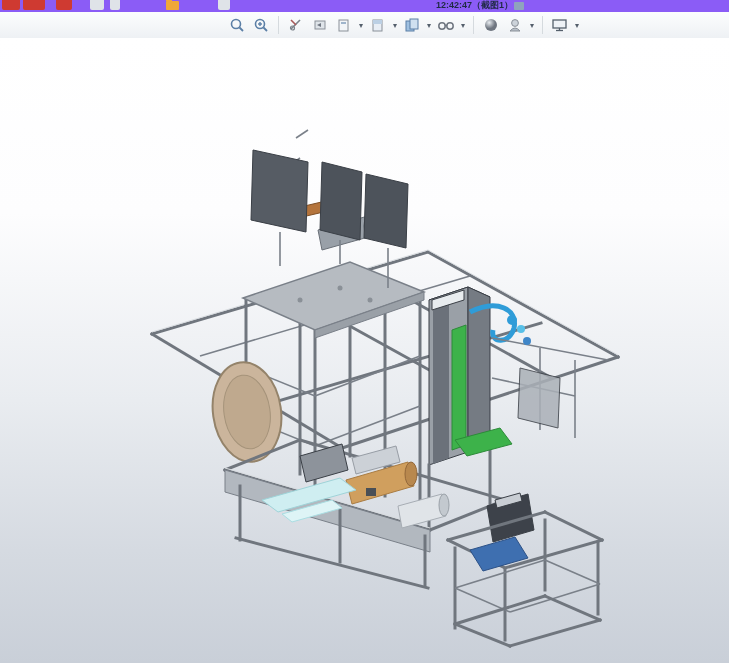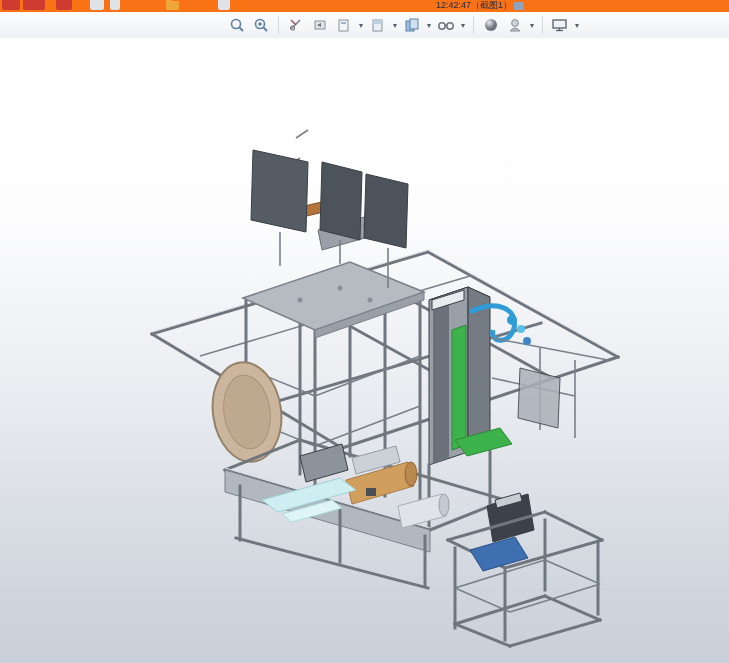--- a/index.html
+++ b/index.html
@@ -1,21 +1,21 @@
 <!DOCTYPE html>
 <html><head>
 <meta charset="utf-8">
 <style>
   html,body{margin:0;padding:0;background:#fff;}
   .screen{position:relative;width:729px;height:663px;overflow:hidden;
           font-family:"Liberation Sans",sans-serif;background:#fff;}
 
   
   .titlebar{position:absolute;top:0;left:0;width:729px;height:12px;
-            background:#f97316;overflow:hidden;}
+            background:#8b5cf6;overflow:hidden;font-weight:bold;}
   .badge{position:absolute;top:-6px;height:16px;border-radius:2px;}
   .badge.red{background:#cf3a31;}
   .badge.gray{background:#dfe3e8;}
   .folder{position:absolute;top:1px;width:13px;height:9px;background:#f0a73a;
           border-radius:1px;}
   .folder:before{content:"";position:absolute;top:-3px;left:0;width:6px;height:3px;
           background:#f0a73a;border-radius:1px 1px 0 0;}
   .doclabel{position:absolute;top:0;left:436px;font-size:9px;line-height:11px;
           color:#1f2a44;white-space:nowrap;}
   .miniicon{position:absolute;top:2px;width:10px;height:8px;background:#8fa3bd;border-radius:1px;}

